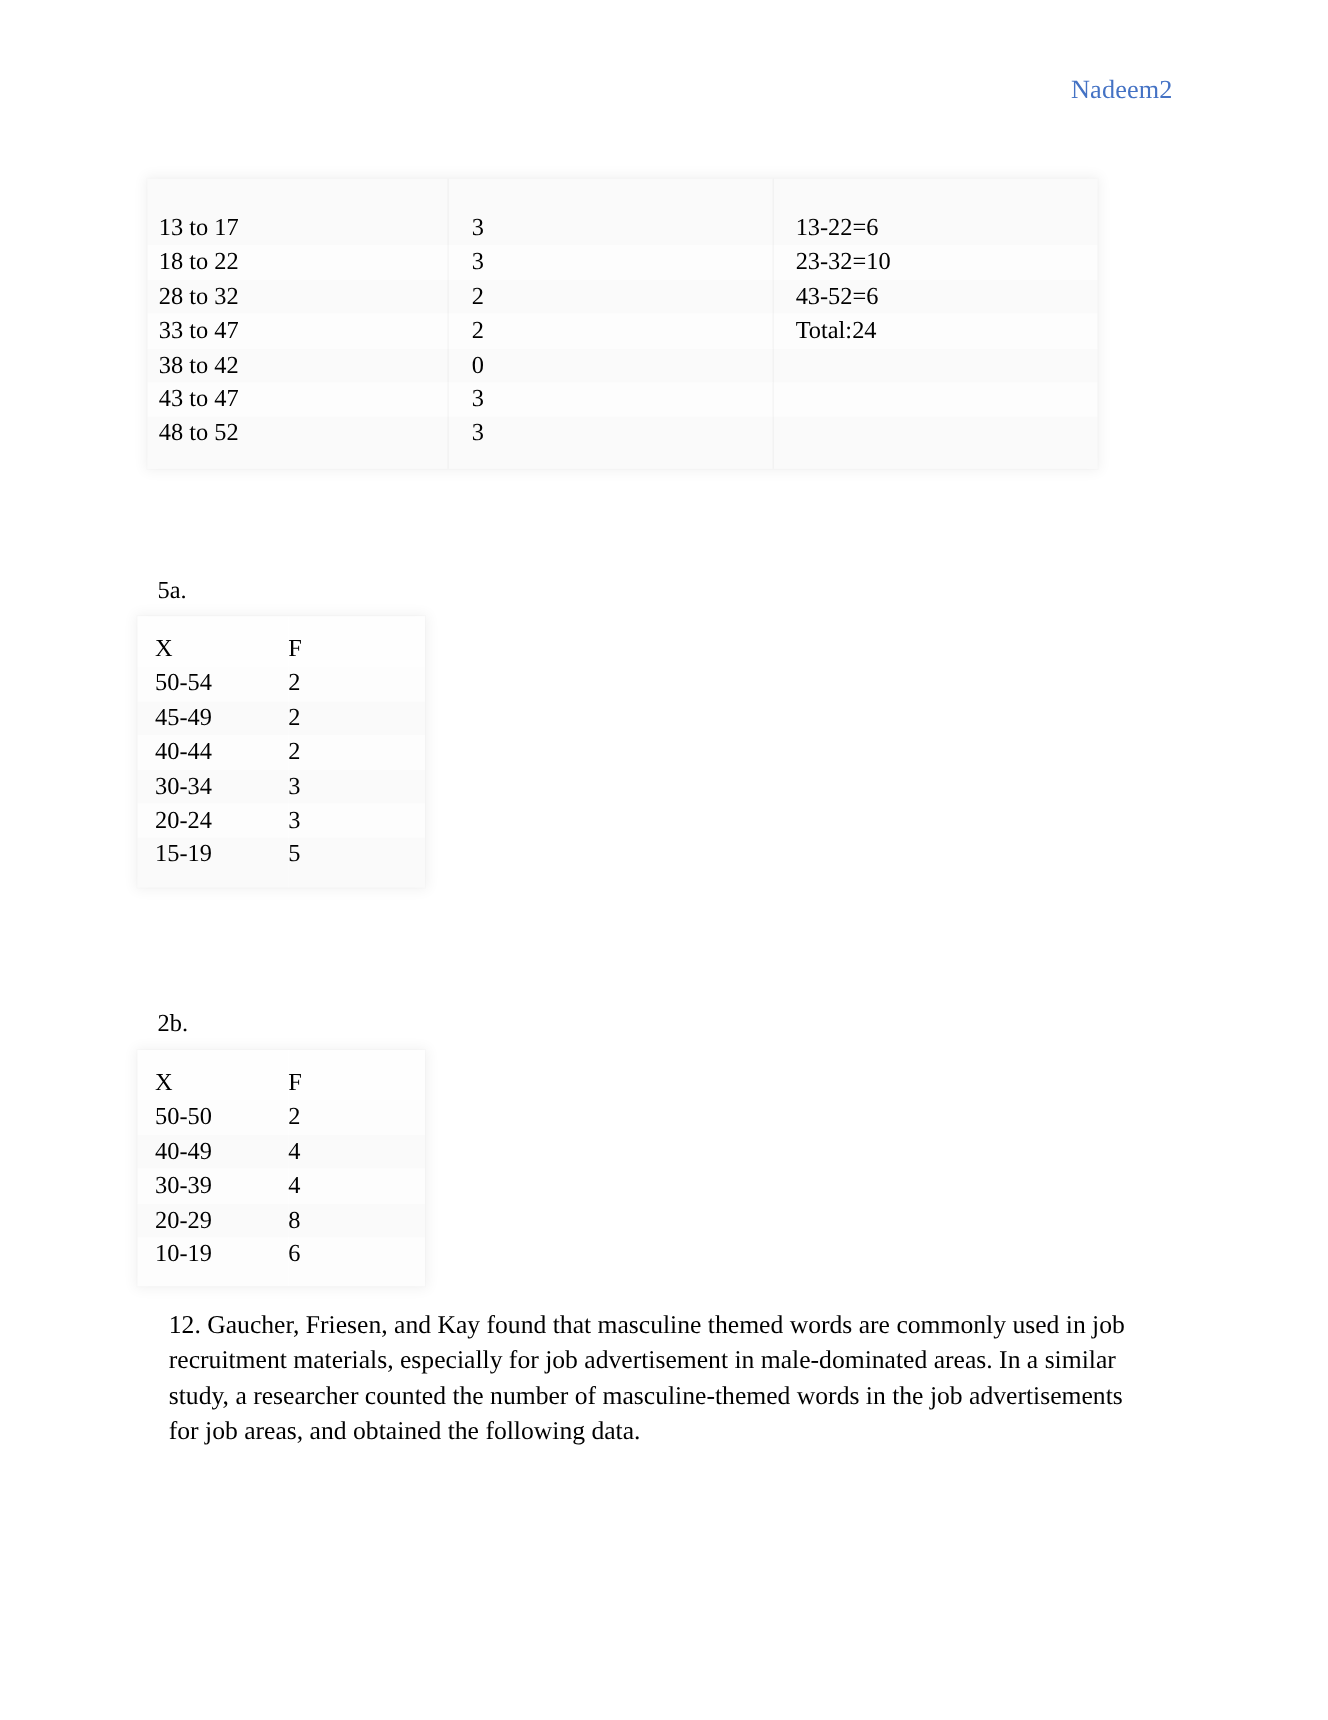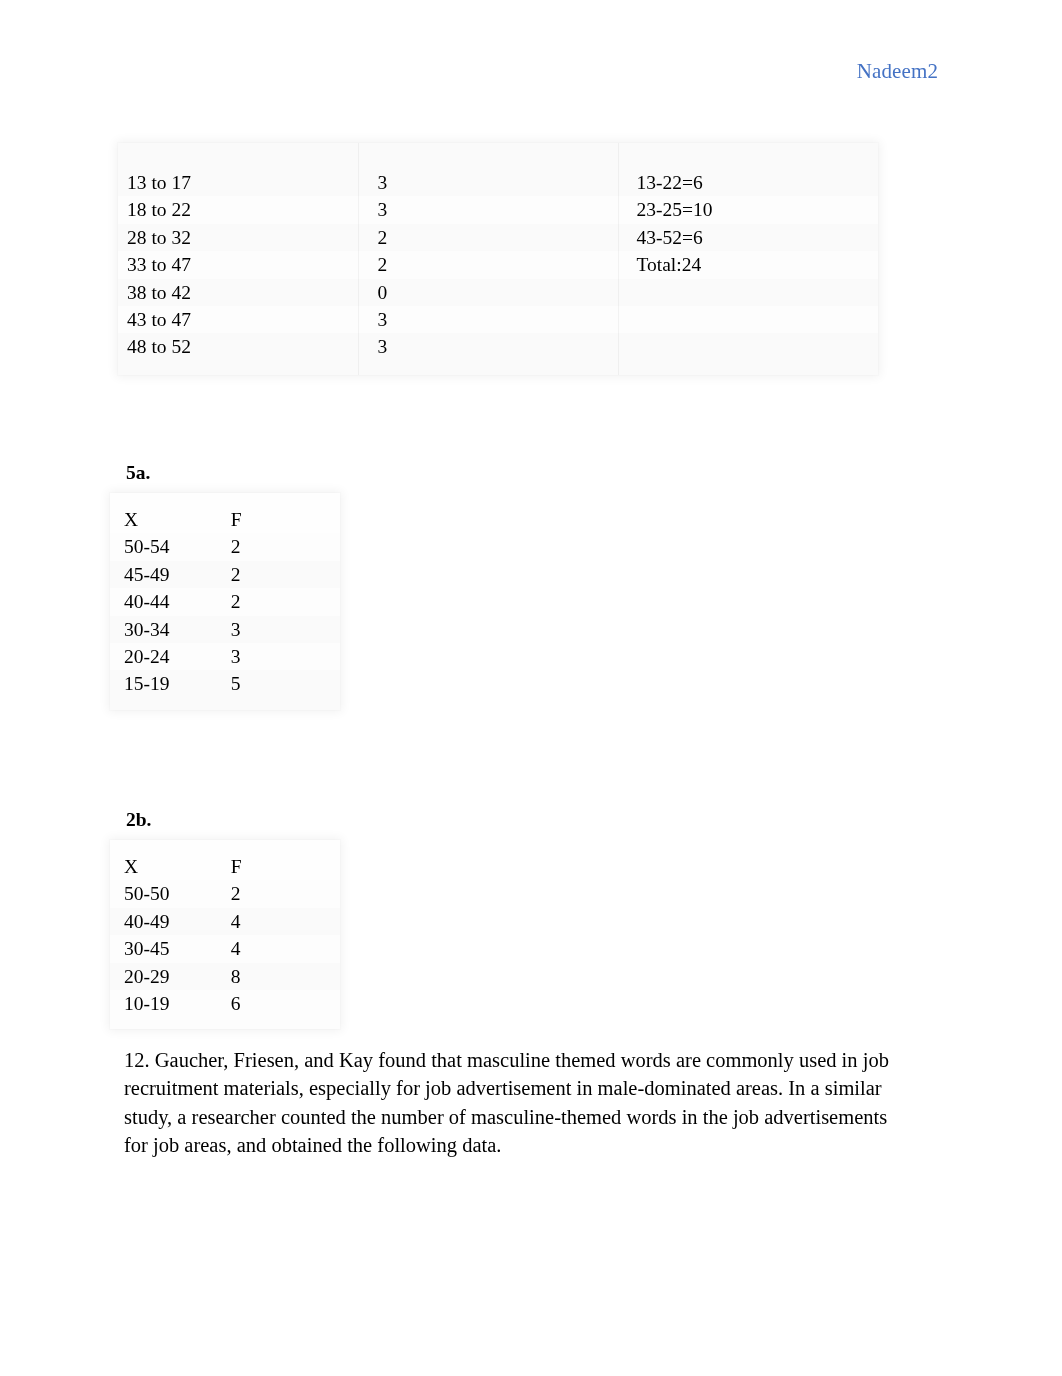--- a/index.html
+++ b/index.html
@@ -94,29 +94,28 @@
 
   #table-5a { left: 110px; top: 493px; }
   #table-5b { left: 110px; top: 840px; }
 
   
   .section-label {
     position: absolute;
     font-size: 19.5px;
     line-height: 26px;
     left: 126px;
-    font-weight: bold;
   }
   #label-5a { top: 460px; }
   #label-5b { top: 807px; }
 
   
   #paragraph-12 {
     position: absolute;
-    left: 124px;
+    left: 135px;
     top: 1046px;
     width: 782px;
     font-size: 20.5px;
     line-height: 28.4px;
     text-align: left;
   }
 </style>
 </head>
 <body>
 
@@ -127,21 +126,21 @@
   <table class="soft-table" id="table-classes">
     <tbody>
       <tr>
         <td class="c-classes">13 to 17</td>
         <td class="c-intervals cdiv">3</td>
         <td class="c-frequency cdiv">13-22=6</td>
       </tr>
       <tr>
         <td class="c-classes">18 to 22</td>
         <td class="c-intervals cdiv">3</td>
-        <td class="c-frequency cdiv">23-25=10</td>
+        <td class="c-frequency cdiv">23-32=10</td>
       </tr>
       <tr>
         <td class="c-classes">28 to 32</td>
         <td class="c-intervals cdiv">2</td>
         <td class="c-frequency cdiv">43-52=6</td>
       </tr>
       <tr>
         <td class="c-classes">33 to 47</td>
         <td class="c-intervals cdiv">2</td>
         <td class="c-frequency cdiv">Total:24</td>
@@ -209,21 +208,21 @@
       </tr>
       <tr>
         <td class="c-x">50-50</td>
         <td class="c-f">2</td>
       </tr>
       <tr>
         <td class="c-x">40-49</td>
         <td class="c-f">4</td>
       </tr>
       <tr>
-        <td class="c-x">30-45</td>
+        <td class="c-x">30-39</td>
         <td class="c-f">4</td>
       </tr>
       <tr>
         <td class="c-x">20-29</td>
         <td class="c-f">8</td>
       </tr>
       <tr>
         <td class="c-x">10-19</td>
         <td class="c-f">6</td>
       </tr>

